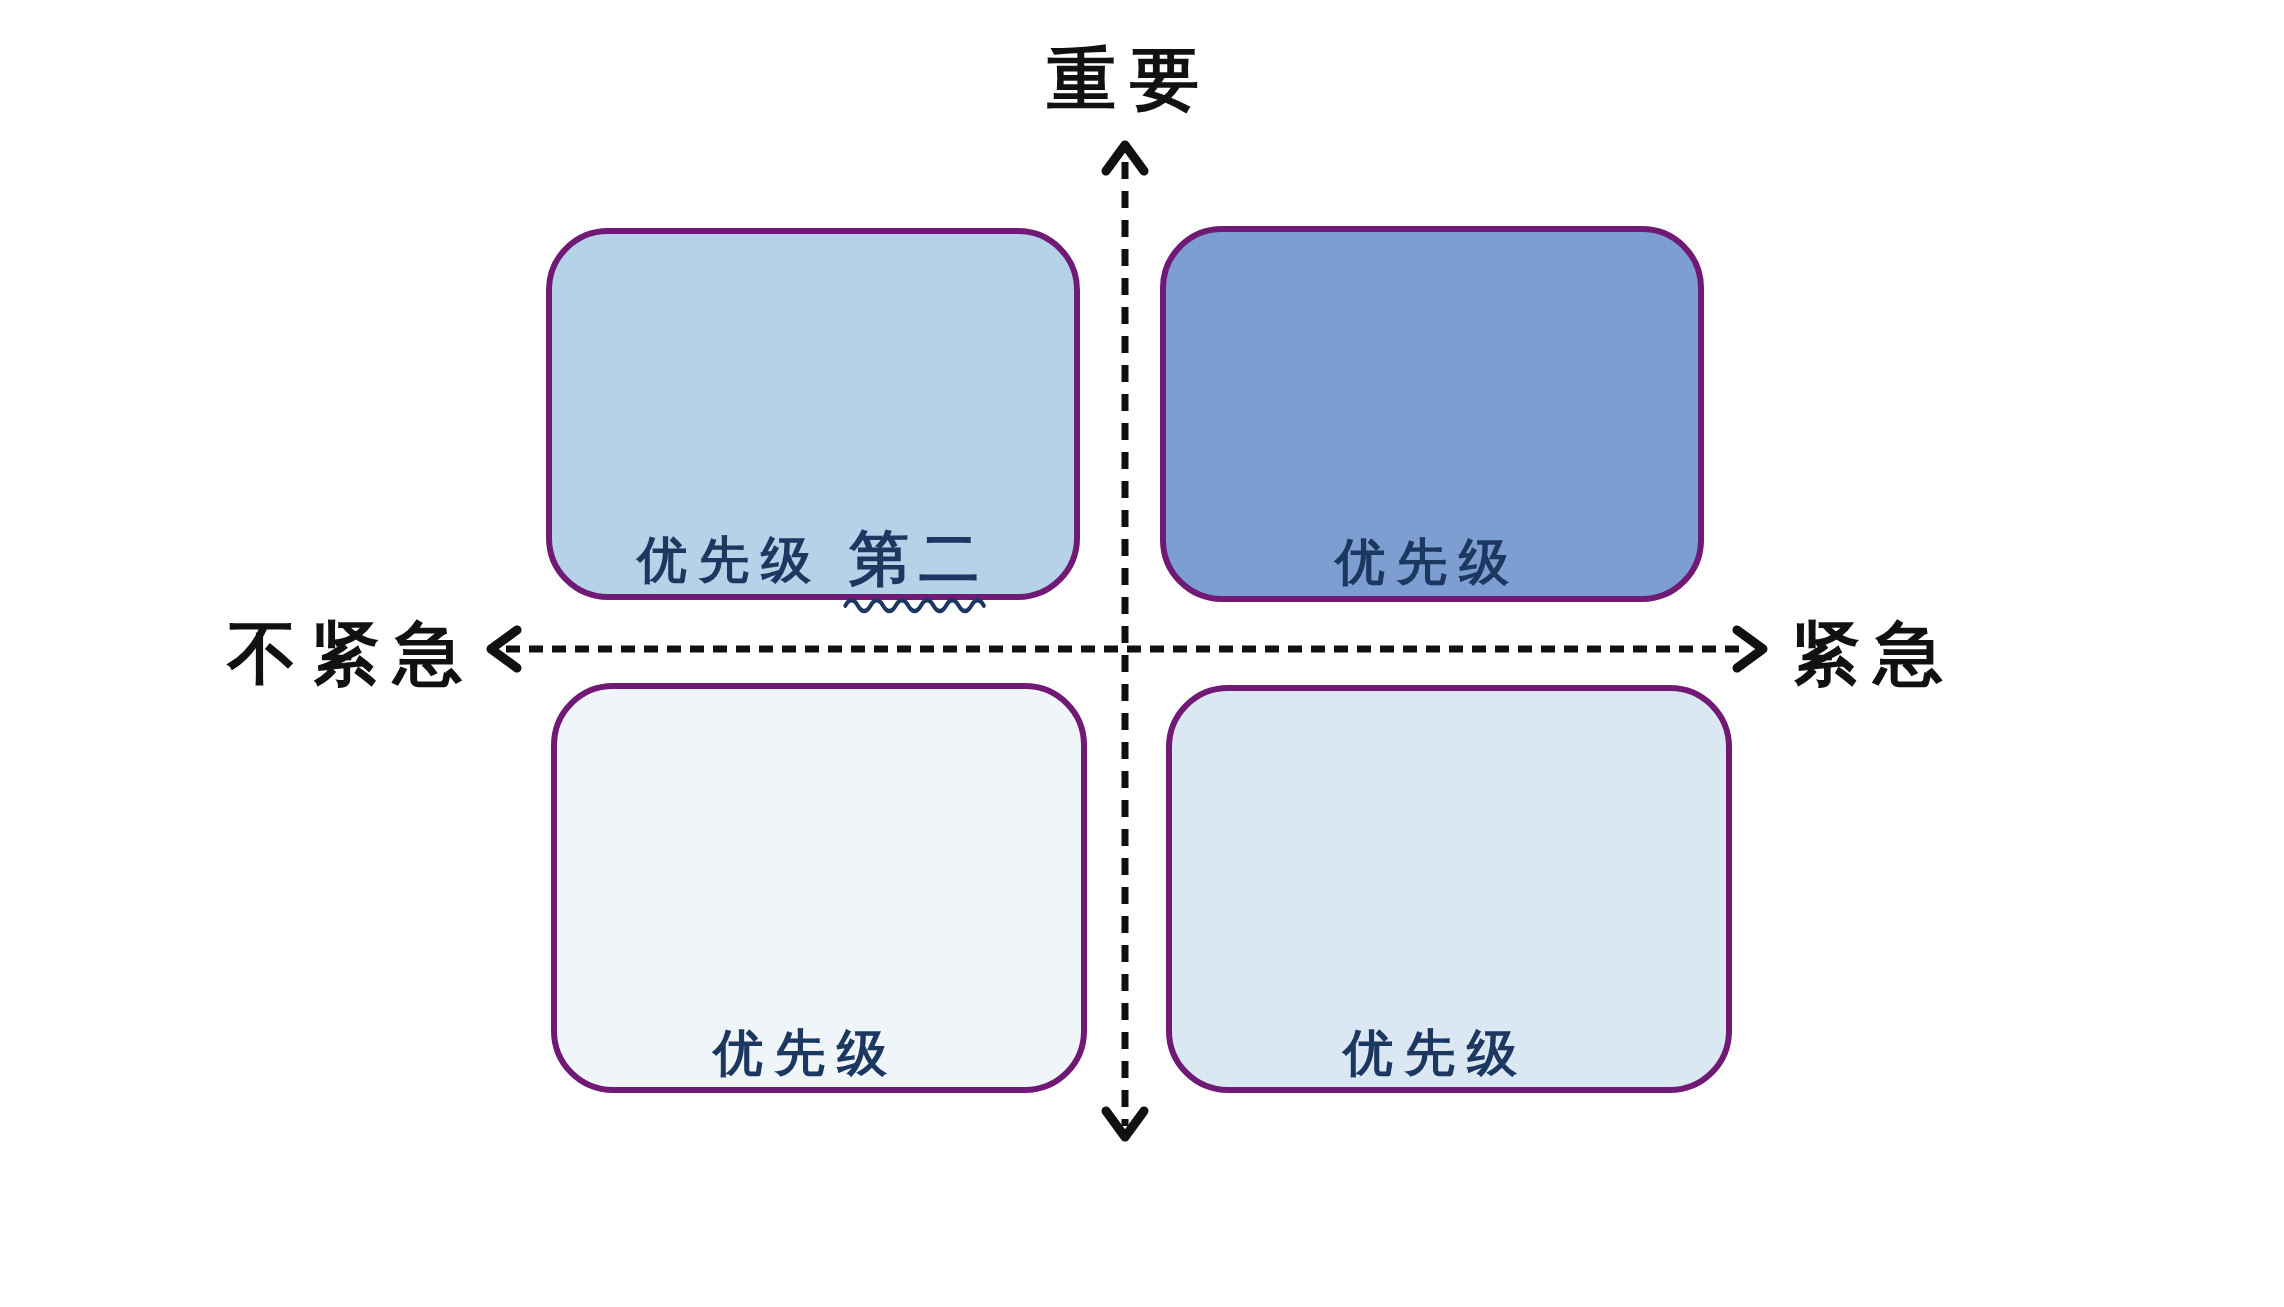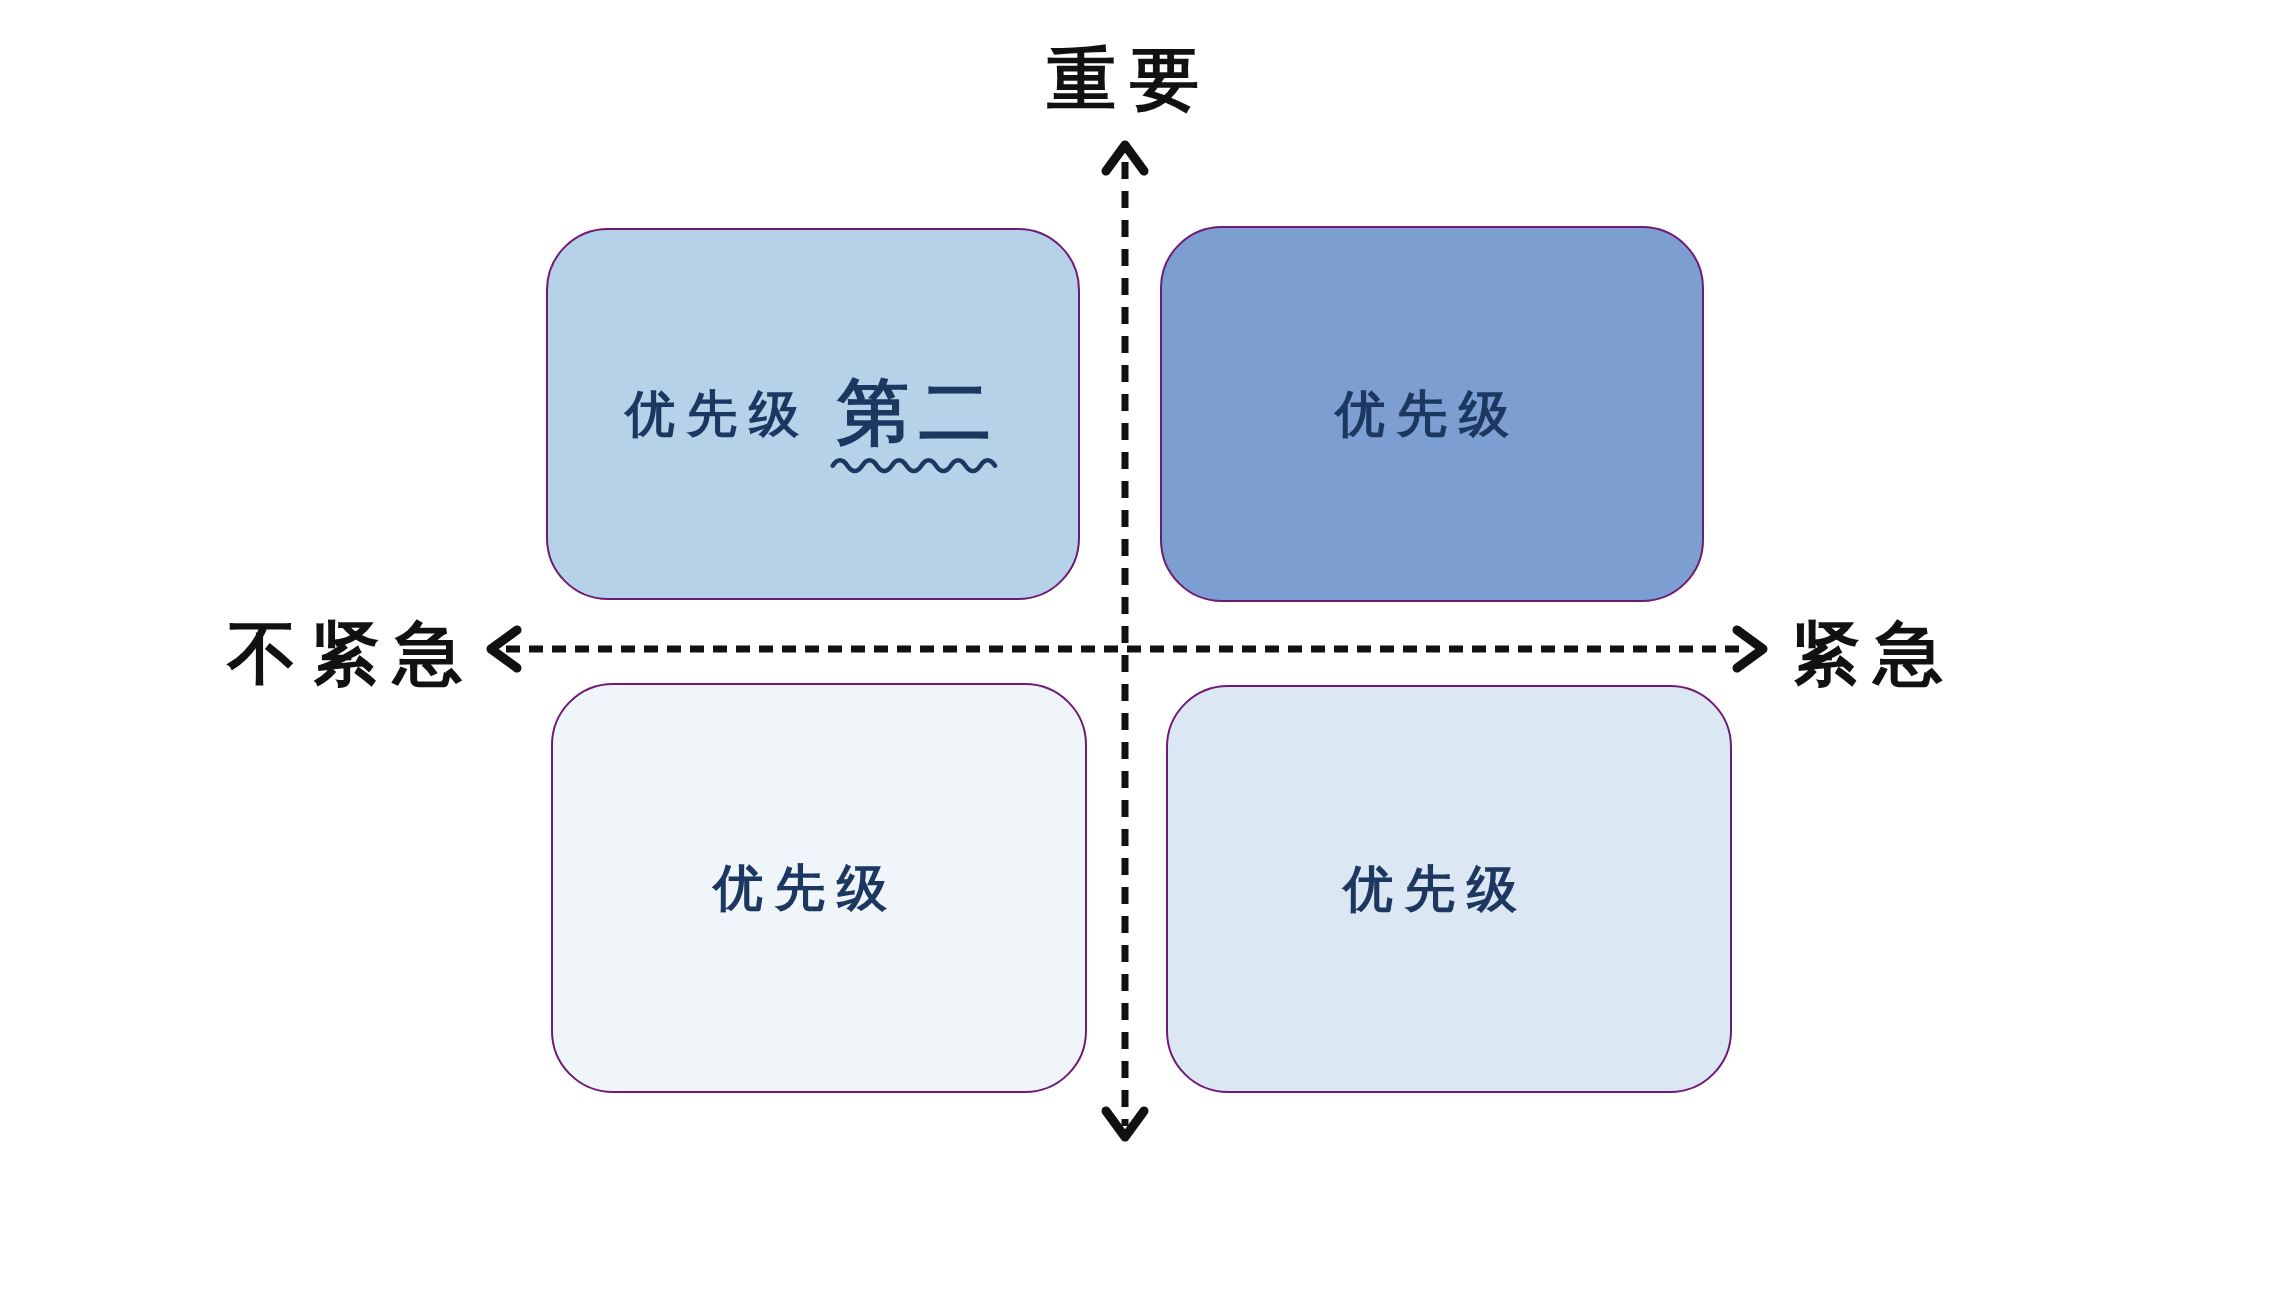--- a/index.html
+++ b/index.html
@@ -15,24 +15,24 @@
     position:absolute;
     color:#111111;
     font-weight:700;
     font-size:69px;
     letter-spacing:14px;
     white-space:nowrap;
     transform:translate(-50%,-50%);
   }
   .qbox{
     position:absolute;
-    border:2px solid #701a75;
+    border:6px solid #701a75;
     border-radius:62px;
     display:flex;
-    align-items:center;
+    align-items:flex-end;
     justify-content:center;
     box-sizing:border-box;
   }
   .qbox.tl{left:546px;top:228px;width:534px;height:372px;}
   .qbox.tr{left:1160px;top:226px;width:544px;height:376px;}
   .qbox.bl{left:551px;top:683px;width:536px;height:410px;}
   .qbox.br{left:1166px;top:685px;width:566px;height:408px;}
   .qlabel{
     display:flex;
     align-items:center;
@@ -45,21 +45,21 @@
     letter-spacing:12px;
     margin-right:26px;
   }
   .qbox.tr .qlabel .prefix{margin-right:8px;}
   .bigwrap{
     position:relative;
     display:inline-block;
     padding-bottom:4px;
   }
   .bigword{
-    font-size:72px;
+    font-size:60px;
     letter-spacing:10px;
     line-height:1;
   }
   .squiggle{
     position:absolute;
     left:-4%;
     top:104%;
     width:108%;
     height:16px;
     overflow:visible;

